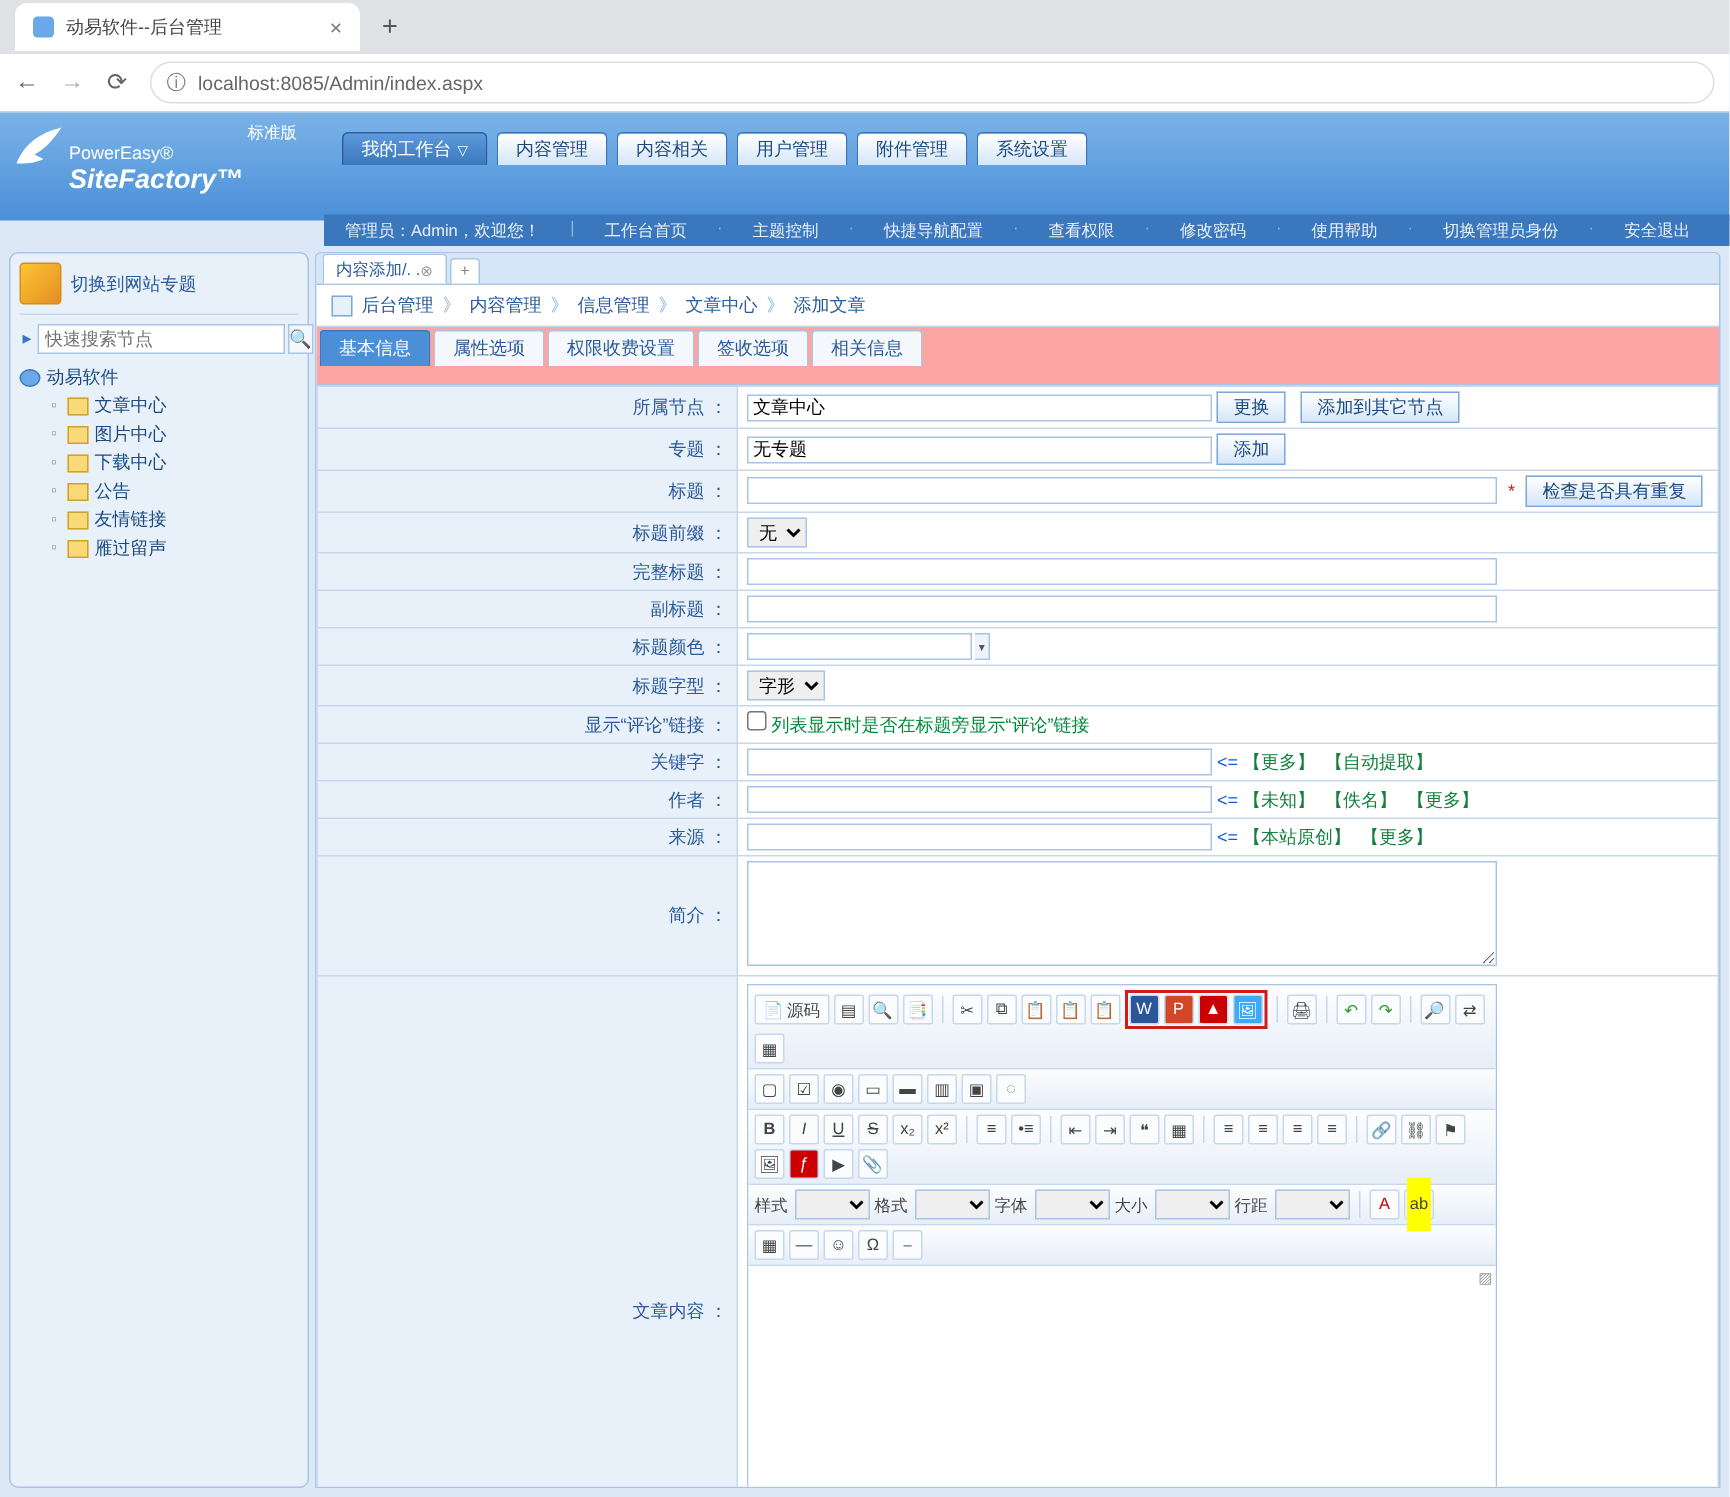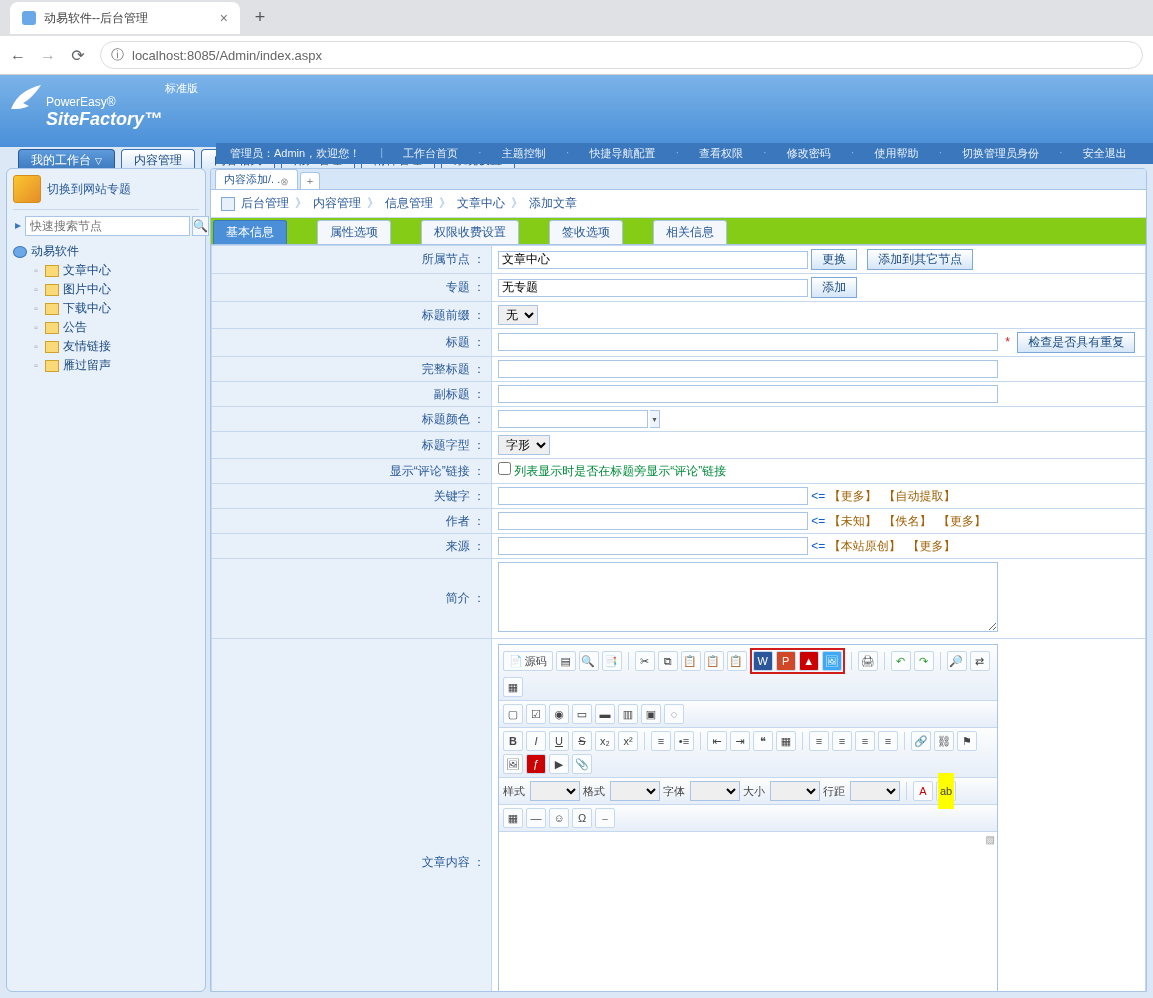--- a/index.html
+++ b/index.html
@@ -52,21 +52,20 @@
   flex:1; height:28px; border:1px solid #ddd; border-radius:14px;
   display:flex; align-items:center; padding:0 10px; font-size:13px; color:#666;
 }
 .url-icon { color:#777; margin-right:8px; font-size:13px;}
 
 
 .app-header {
   height: 72px;
   background: linear-gradient(#7bb3e8,#4a8fd8);
   display:flex;
-  flex-direction:column;
 }
 .logo-area {
   width:210px; padding:6px 10px; color:#fff; position:relative;
 }
 .logo-area .edition { position:absolute; top:6px; right:12px; font-size:11px;}
 .logo-big { font-size:12px; margin-top:14px;}
 .logo-big .brand { font-size:18px; font-weight:bold; font-style:italic;}
 .logo-bird {
   position:absolute; left:8px; top:4px;
   width:36px;height:36px;
@@ -132,21 +131,21 @@
 .doc-tab .x{ color:#999; font-size:10px;}
 .doc-tab.add{ padding:2px 6px; color:#888;}
 .breadcrumb {
   padding:5px 10px; color:#2a5a99; font-size:12px;
   border-bottom:1px solid #c6d8ee; display:flex; align-items:center; gap:6px;
 }
 .breadcrumb .chev{ color:#7da9d8;}
 .bc-ico { width:14px;height:14px;border:1px solid #7da9d8;background:#e8f0fa; display:inline-block;}
 
 .inner-tabs {
-  display:flex; border-bottom:1px solid #a8c4e6; background:#84cc16; padding:2px 2px 0 2px;gap:28px;
+  display:flex; border-bottom:1px solid #a8c4e6; background:#fca5a5; padding:2px 2px 12px 2px;
 }
 .it {
   border:1px solid #a8c4e6; border-bottom:none; background:#f4f8fd;
   padding:3px 12px; margin-right:2px; border-radius:3px 3px 0 0; color:#2a5a99;
 }
 .it.active { background:#4a8fd8; color:#fff; border-color:#3a77bc;}
 
 .form-table { width:100%; border-collapse:collapse;}
 .form-table td {
   border:1px solid #c6d8ee; padding:3px 6px; vertical-align:middle;
@@ -157,21 +156,21 @@
   border:1px solid #a8c4e6; font-size:12px; padding:1px 3px;
 }
 .form-table input.w500{ width:500px;}
 .form-table input.w310{ width:310px;}
 .form-table input.w150{ width:150px;}
 .btn {
   background:linear-gradient(#fff,#d5e6f8); border:1px solid #7da9d8;
   padding:1px 10px; font-size:12px; color:#1a4a80; cursor:pointer;
 }
 .hint-green{color:#008a3a;}
-.link-red{color:#a16207;}
+.link-red{color:#15803d;}
 .arrow-left{color:#0b5ed7;}
 .star-red{color:#d21b1b; margin:0 4px;}
 
 
 .editor {
   border:1px solid #a8c4e6; margin-top:2px; width:500px;
 }
 .editor .tb-row {
   background:linear-gradient(#fdfdfd,#e6eef8);
   border-bottom:1px solid #c6d8ee;
@@ -354,30 +353,30 @@
         </td>
       </tr>
       <tr>
         <td class="lbl">专题 ：</td>
         <td class="val">
           <input type="text" class="w310" value="无专题" style="">
           <button class="btn">添加</button>
         </td>
       </tr>
       <tr>
-        <td class="lbl">标题前缀 ：</td>
-        <td class="val"><select><option>无</option></select></td>
-      </tr>
-      <tr>
         <td class="lbl">标题 ：</td>
         <td class="val">
           <input type="text" class="w500" style="">
           <span class="star-red">*</span>
           <button class="btn">检查是否具有重复</button>
         </td>
+      </tr>
+      <tr>
+        <td class="lbl">标题前缀 ：</td>
+        <td class="val"><select><option>无</option></select></td>
       </tr>
       <tr>
         <td class="lbl">完整标题 ：</td>
         <td class="val"><input type="text" class="w500" style=""></td>
       </tr>
       <tr>
         <td class="lbl">副标题 ：</td>
         <td class="val"><input type="text" class="w500" style=""></td>
       </tr>
       <tr>

